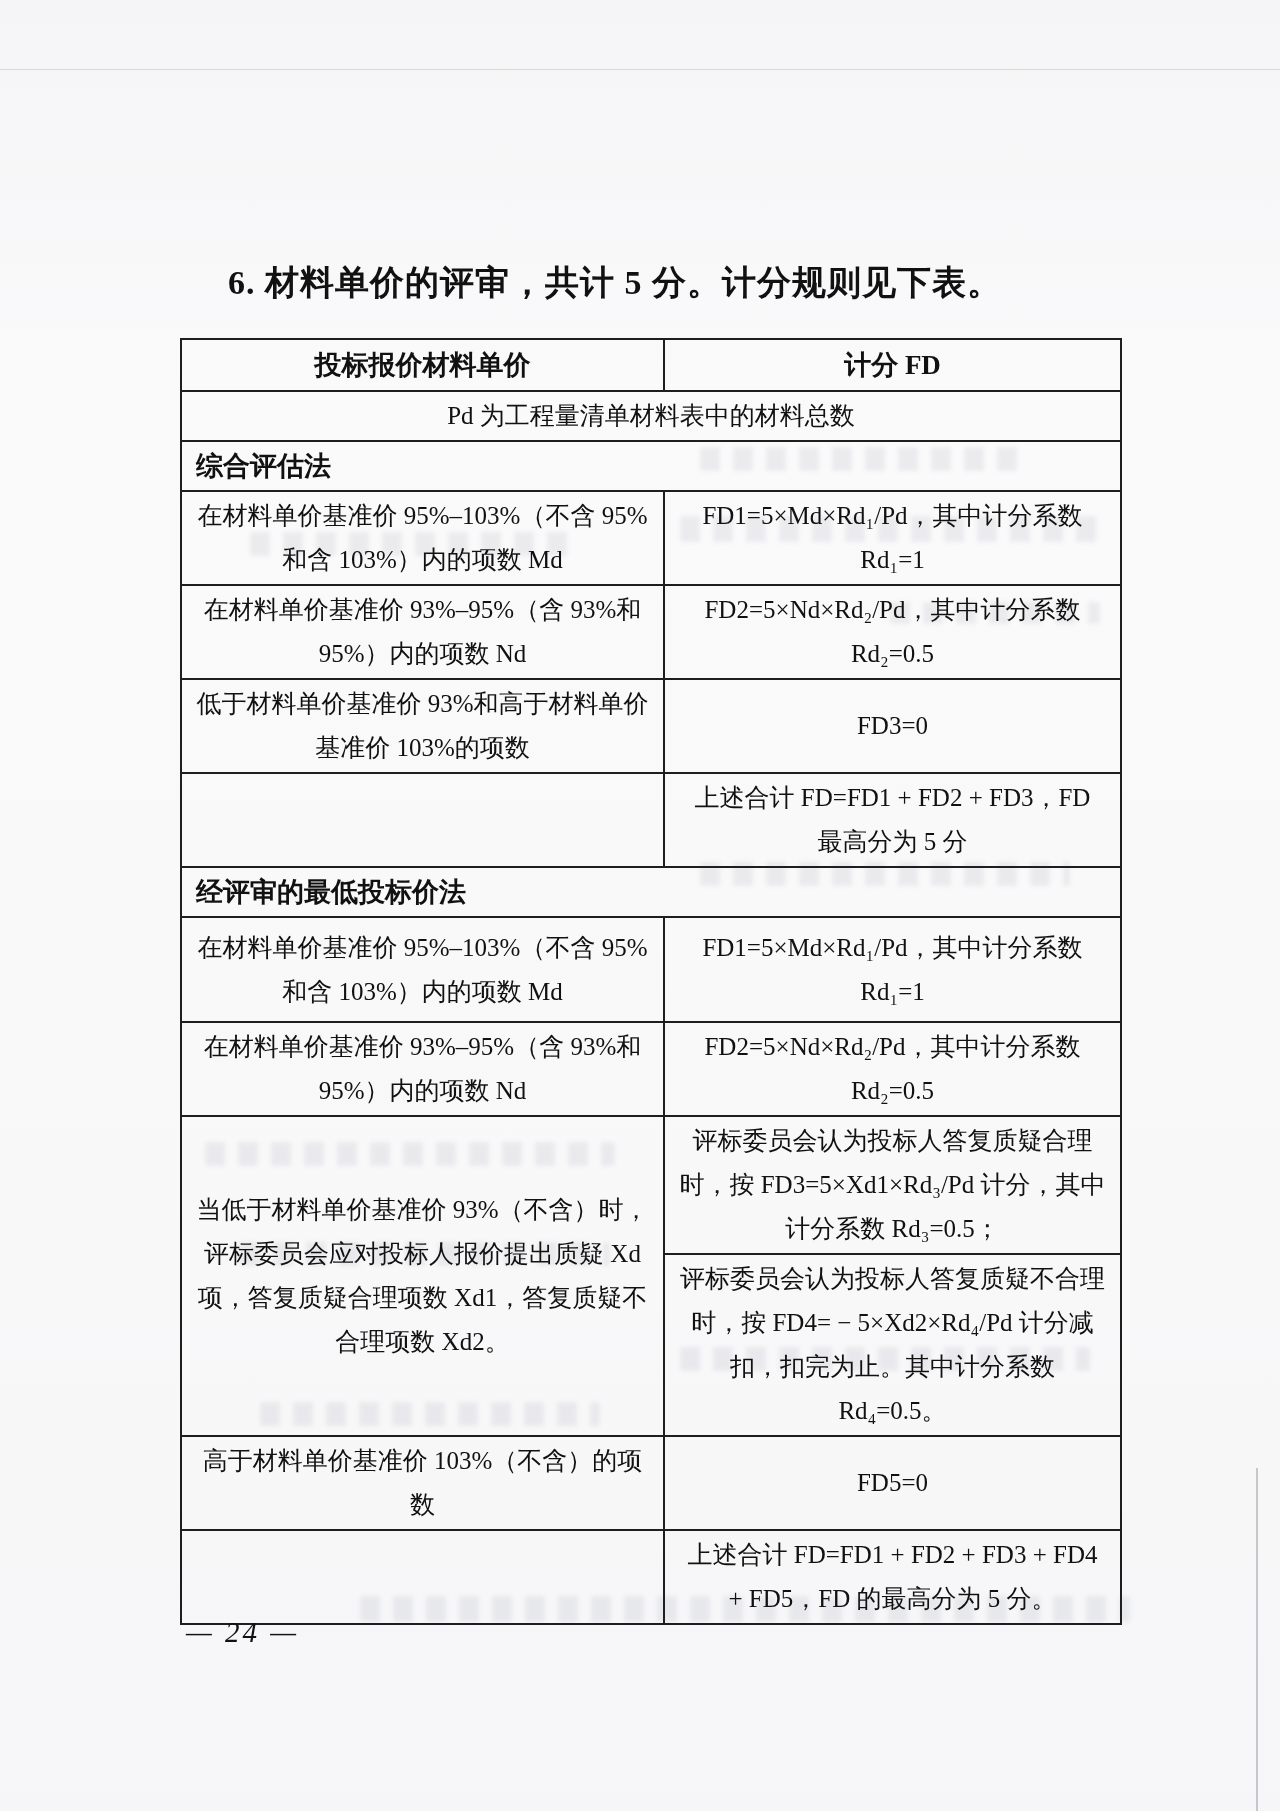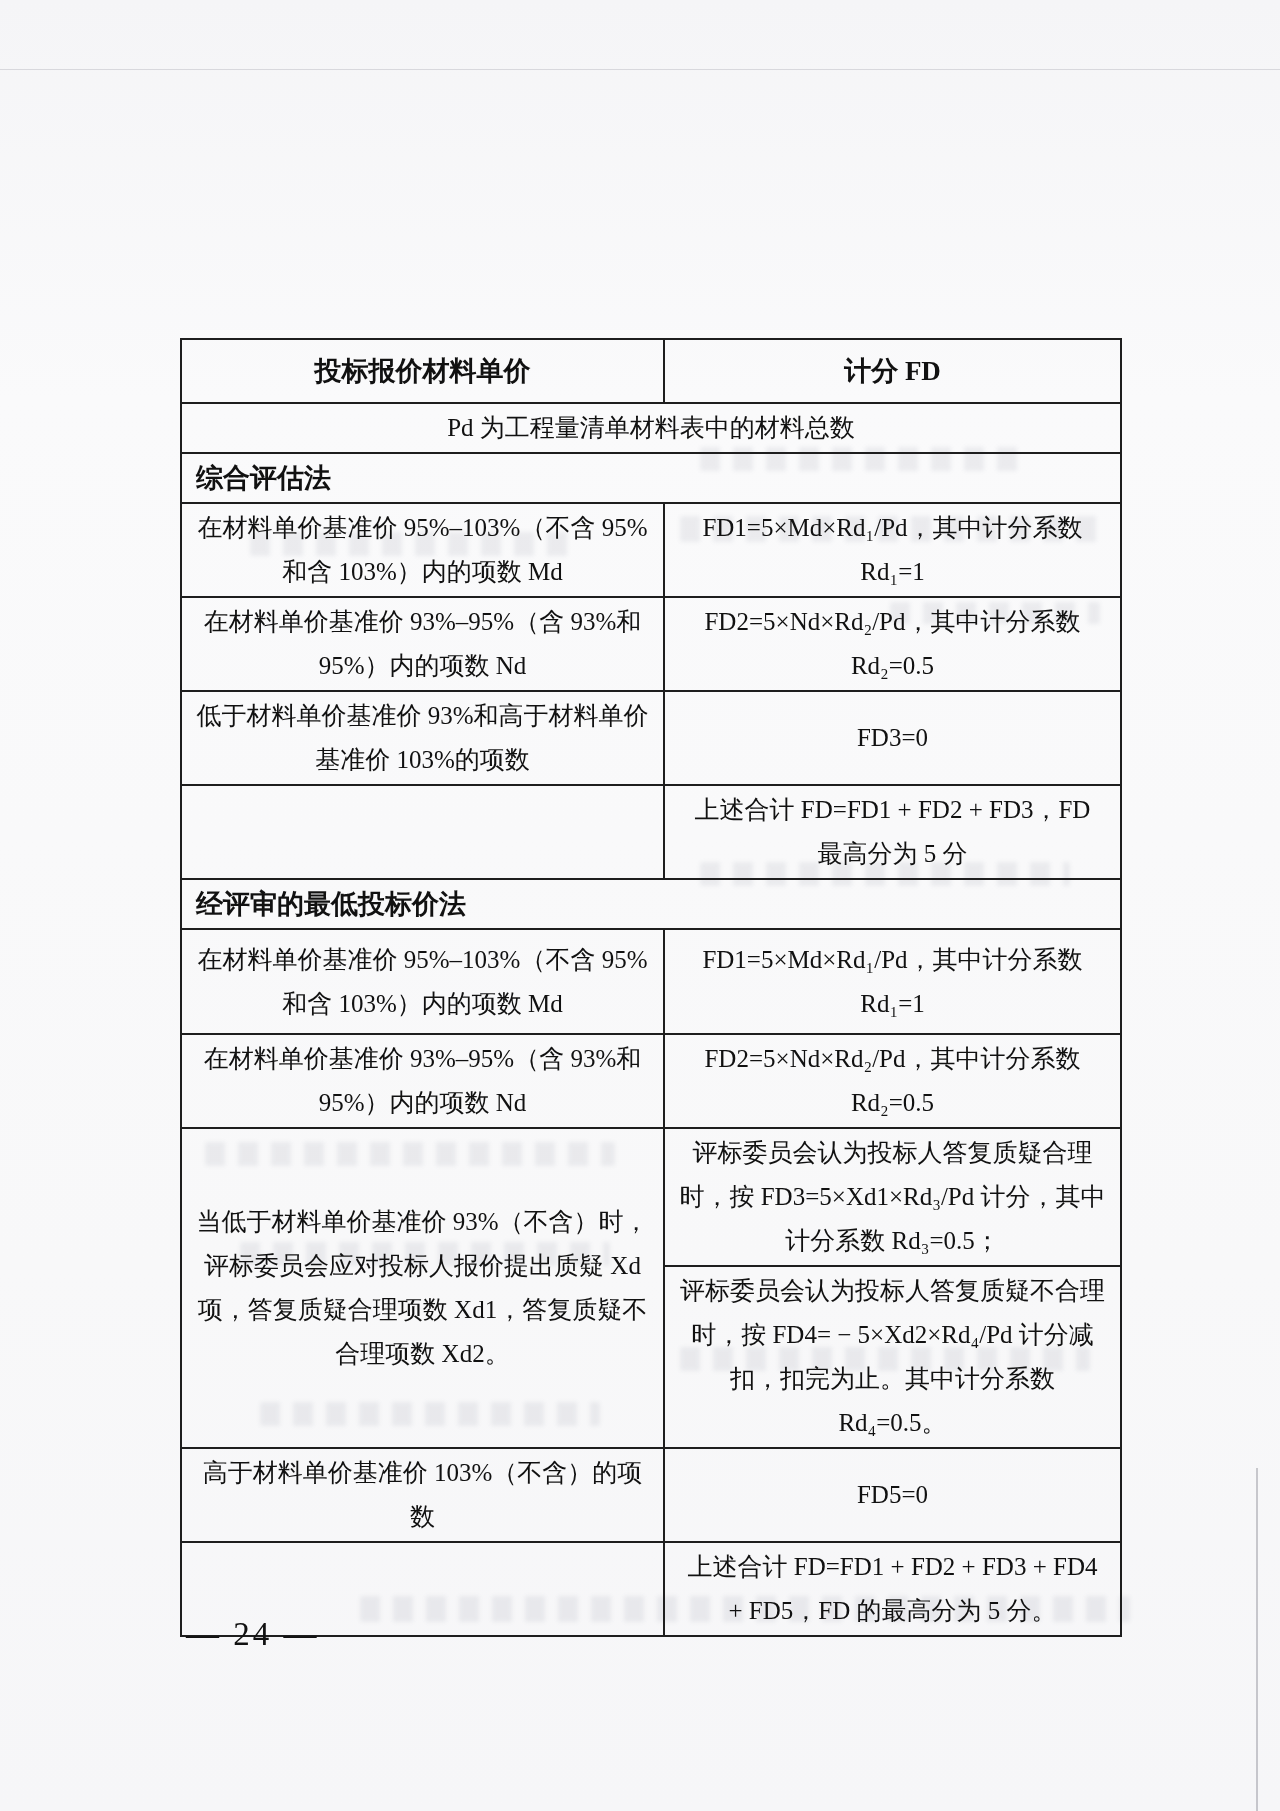--- a/index.html
+++ b/index.html
@@ -37,50 +37,51 @@
   .score-table .hdr{font-weight:bold;text-align:center;font-size:27px;}
   .score-table .span-center{text-align:center;}
   .score-table .sec-title{font-weight:bold;text-align:left;font-size:27px;}
   .footnote{
     position:absolute;left:186px;top:1480px;width:948px;
     font-size:26px;line-height:41px;
   }
   .footnote .l2{padding-left:17px;}
   .page-number{
     position:absolute;left:186px;top:1616px;
-    font-size:33px;letter-spacing:3px;
+    font-size:29px;letter-spacing:3px;font-style:italic;
   }
 </style>
 </head>
 <body>
 
 <div class="page">
 
   <div class="scanline-top"></div>
 
+  <div class="page-title">6. 材料单价的评审，共计 5 分。计分规则见下表。</div>
 
   <div class="bleed" style="left:700px;top:447px;width:330px;height:24px"></div>
   <div class="bleed" style="left:680px;top:516px;width:420px;height:26px"></div>
   <div class="bleed" style="left:250px;top:532px;width:320px;height:24px"></div>
   <div class="bleed" style="left:890px;top:602px;width:210px;height:22px"></div>
   <div class="bleed" style="left:700px;top:862px;width:370px;height:24px"></div>
   <div class="bleed" style="left:205px;top:1142px;width:410px;height:24px"></div>
   <div class="bleed" style="left:240px;top:1242px;width:370px;height:24px"></div>
   <div class="bleed" style="left:680px;top:1347px;width:410px;height:24px"></div>
   <div class="bleed" style="left:260px;top:1402px;width:340px;height:24px"></div>
   <div class="bleed" style="left:360px;top:1596px;width:770px;height:26px"></div>
 
   <table class="score-table">
     <colgroup>
         <col style="width:483px">
         <col style="width:457px">
       </colgroup>
 
     <tbody>
-        <tr style="height:64px">
+        <tr style="height:52px">
       <td class="hdr">投标报价材料单价</td>
       <td class="hdr">计分 FD</td>
     </tr>
 
     <tr style="height:45px">
       <td colspan="2" class="span-center">Pd 为工程量清单材料表中的材料总数</td>
     </tr>
 
     <tr style="height:43px">
       <td colspan="2" class="sec-title">综合评估法</td>

